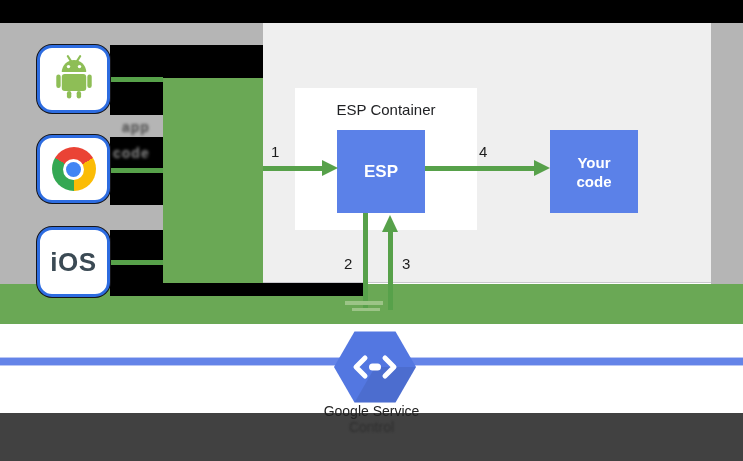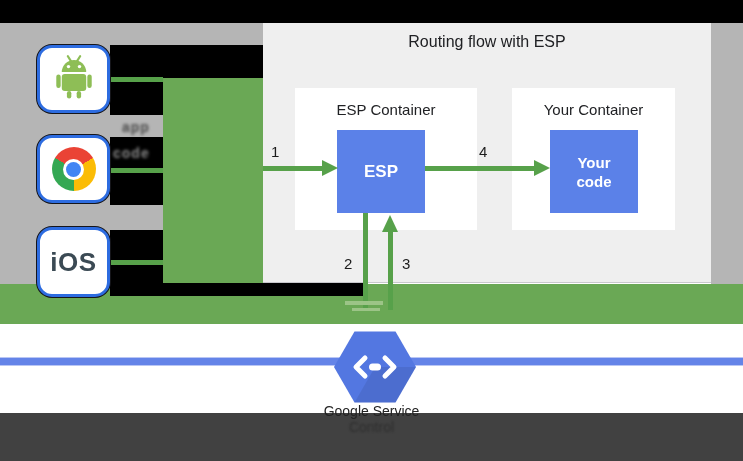--- a/index.html
+++ b/index.html
@@ -114,27 +114,23 @@
     </div>
   </div>
   <div class="abs client-box cb-ios">
     <span class="ios-label">iOS</span>
   </div>
 
   <div class="abs smudge smudge-app">app</div>
   <div class="abs smudge smudge-code">code</div>
 
   <div class="abs panel"></div>
-  <div class="abs panel-title">Routing flow with ESP</div>
 
   <div class="abs wbox wbox-esp">
     <div class="wbox-label">ESP Container</div>
-  </div>
-  <div class="abs wbox wbox-your">
-    <div class="wbox-label">Your Container</div>
   </div>
 
   <div class="abs bluebox bb-your">Your
 code</div>
   <div class="abs bluebox bb-esp">ESP</div>
 
   <div class="abs hline hl1"></div>
   <div class="abs head-right hr1"></div>
   <div class="abs hline hl4"></div>
   <div class="abs head-right hr4"></div>

